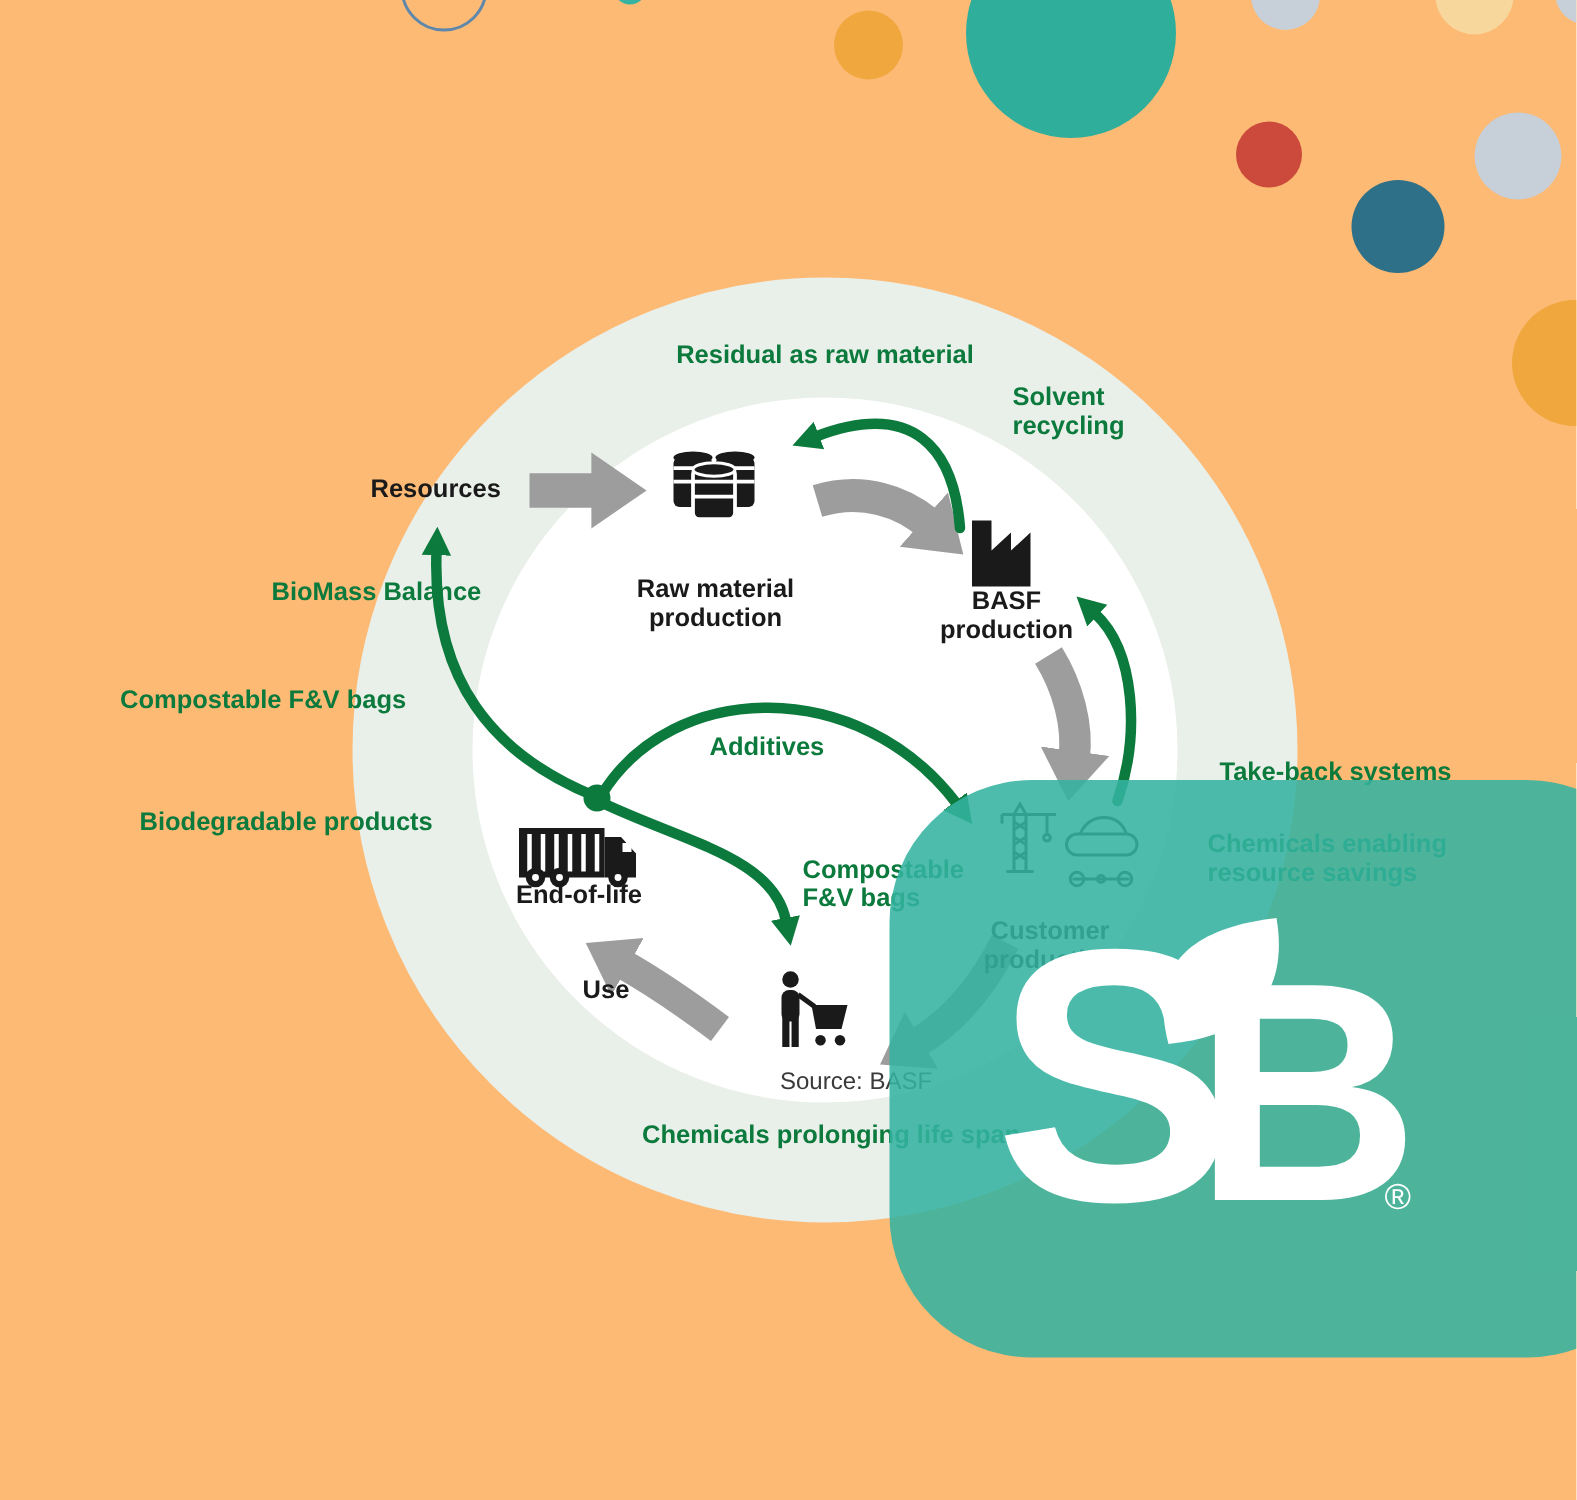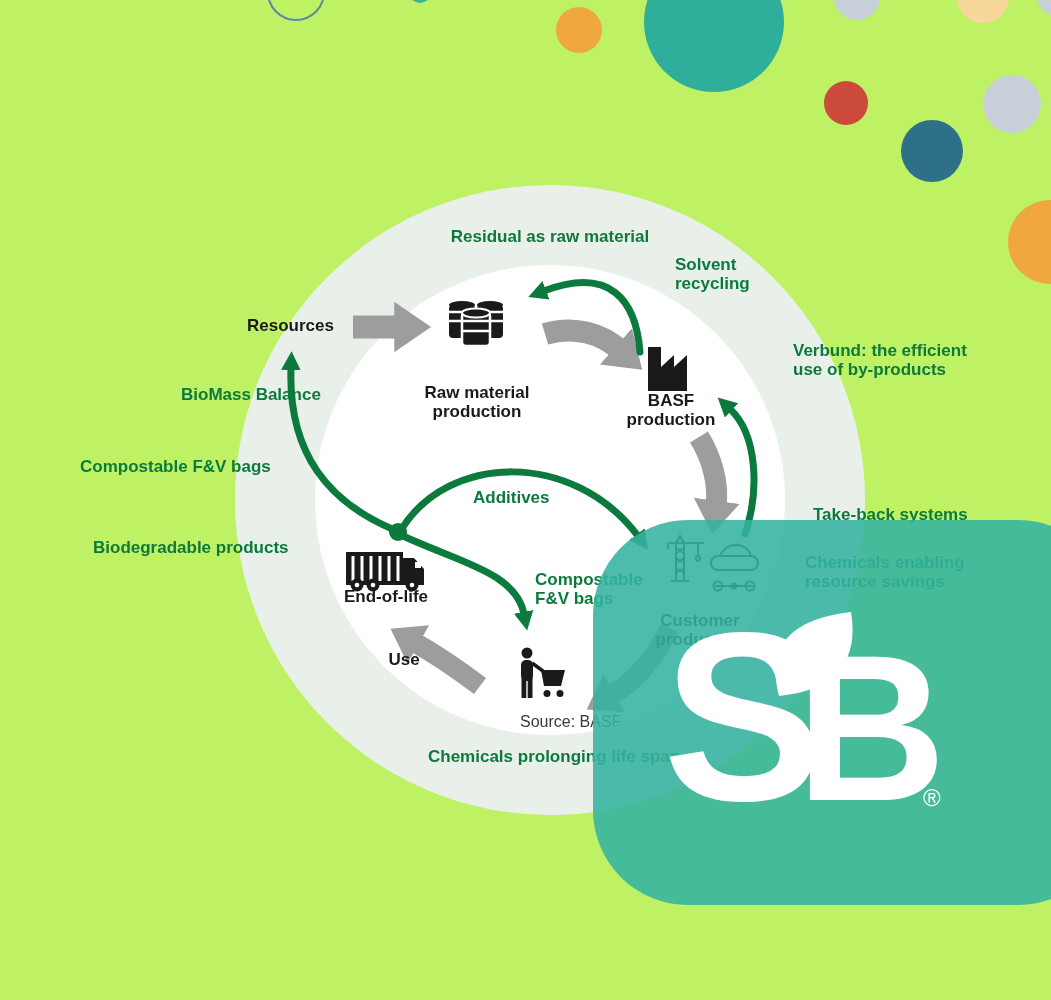--- a/index.html
+++ b/index.html
@@ -1,17 +1,17 @@
 <!DOCTYPE html>
 <html><head>
 <meta charset="utf-8">
 <style>
   html,body{margin:0;padding:0;background:#fff;}
   .canvas{
-    position:relative;width:1051px;height:1000px;overflow:hidden;background:#bef264;
+    position:relative;width:1051px;height:1000px;overflow:hidden;background:#fdba74;
     font-family:"Liberation Sans", sans-serif;
   }
   .dot{position:absolute;border-radius:50%;}
   .ring{
     position:absolute;left:235px;top:185px;width:470px;height:470px;
     border:80px solid #E9EFE9;border-radius:50%;background:#fff;
   }
   .diagram-svg{position:absolute;left:0;top:0;width:1051px;height:1000px;}
   .label{
     position:absolute;font-weight:bold;font-size:17px;line-height:19px;
@@ -122,22 +122,20 @@
       <path d="M715,586 H753"></path>
       <circle cx="718" cy="586" r="4.5"></circle>
       <circle cx="750" cy="586" r="4.5"></circle>
       <circle cx="734" cy="586" r="2.4"></circle>
     </g>
   </svg>
 
   <div class="label centered" style="left:550px;top:227px;">Residual as raw material</div>
   <div class="label" style="left:675px;top:255px;">Solvent
 recycling</div>
-  <div class="label" style="left:793px;top:341px;">Verbund: the efficient
-use of by-products</div>
   <div class="label" style="left:813px;top:469px;margin-top:36px;">Take-back systems</div>
   <div class="label" style="left:805px;top:537px;margin-top:16px;">Chemicals enabling
 resource savings</div>
   <div class="label" style="left:133px;top:385px;margin-left:48px;">BioMass Balance</div>
   <div class="label" style="left:80px;top:457px;">Compostable F&amp;V bags</div>
   <div class="label" style="left:93px;top:538px;">Biodegradable products</div>
   <div class="label" style="left:473px;top:464px;margin-top:24px;">Additives</div>
   <div class="label" style="left:535px;top:570px;">Compostable
 F&amp;V bags</div>
   <div class="label" style="left:428px;top:747px;">Chemicals prolonging life span</div>

